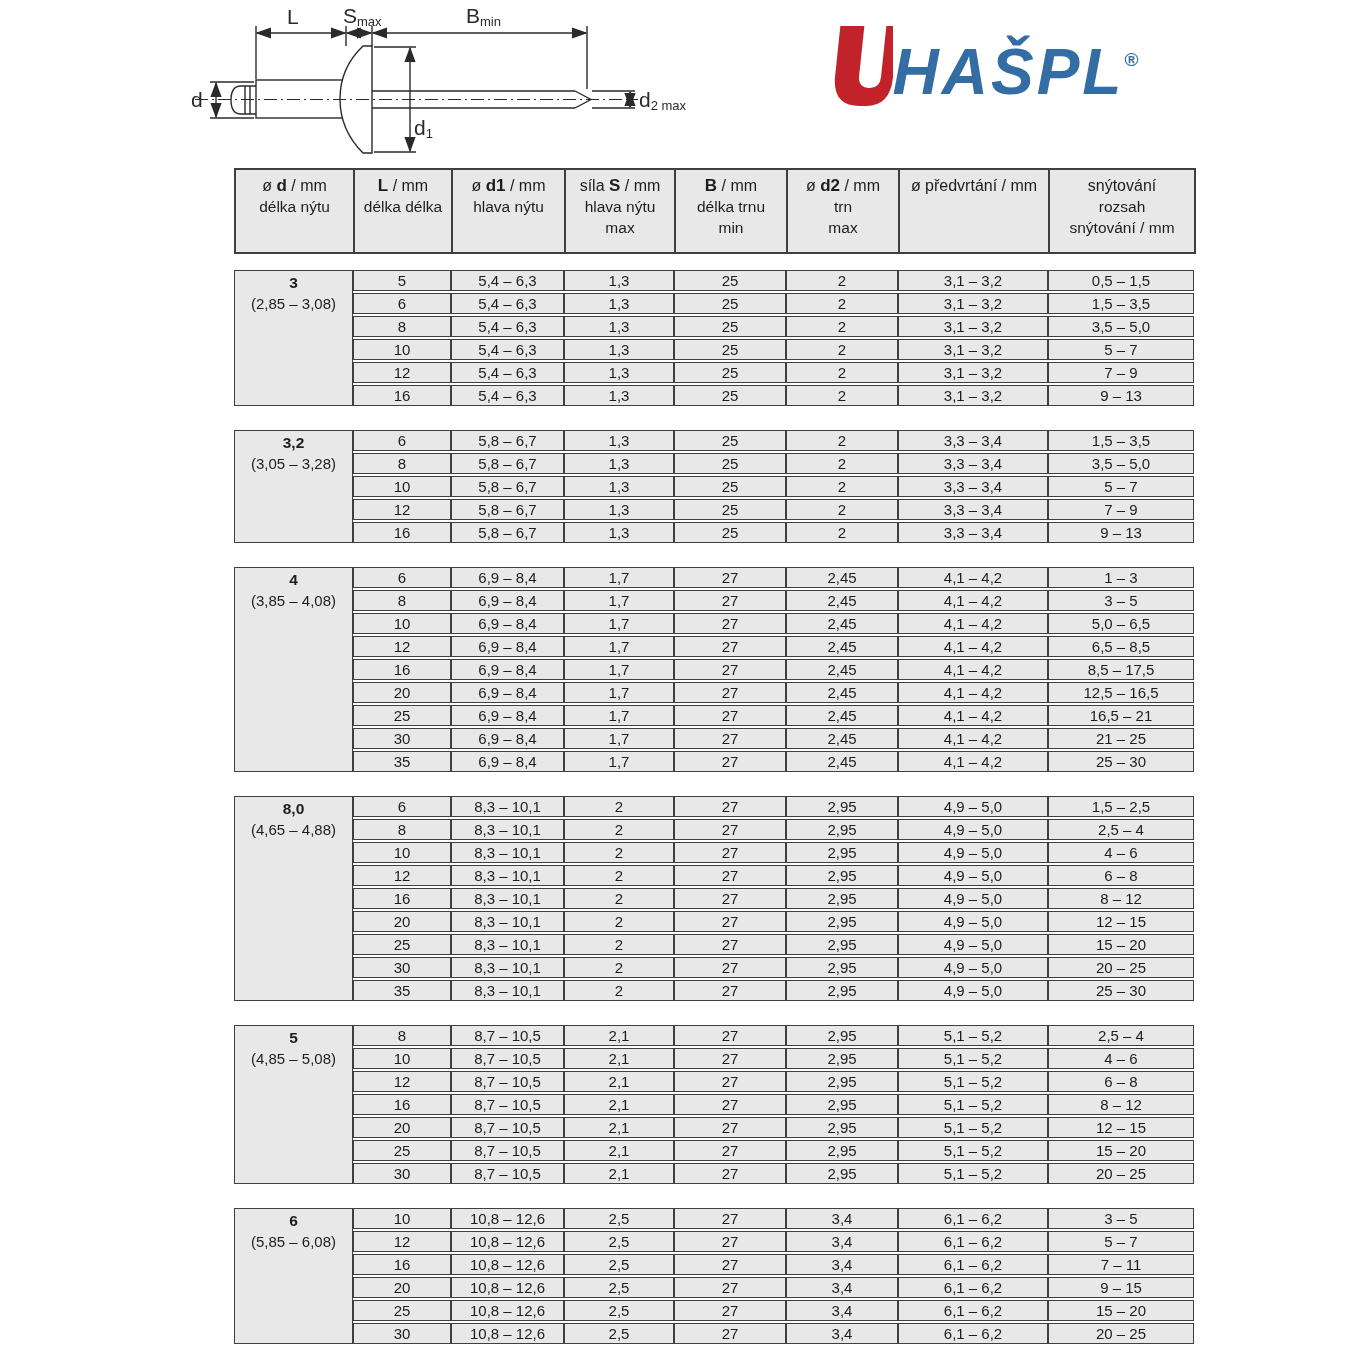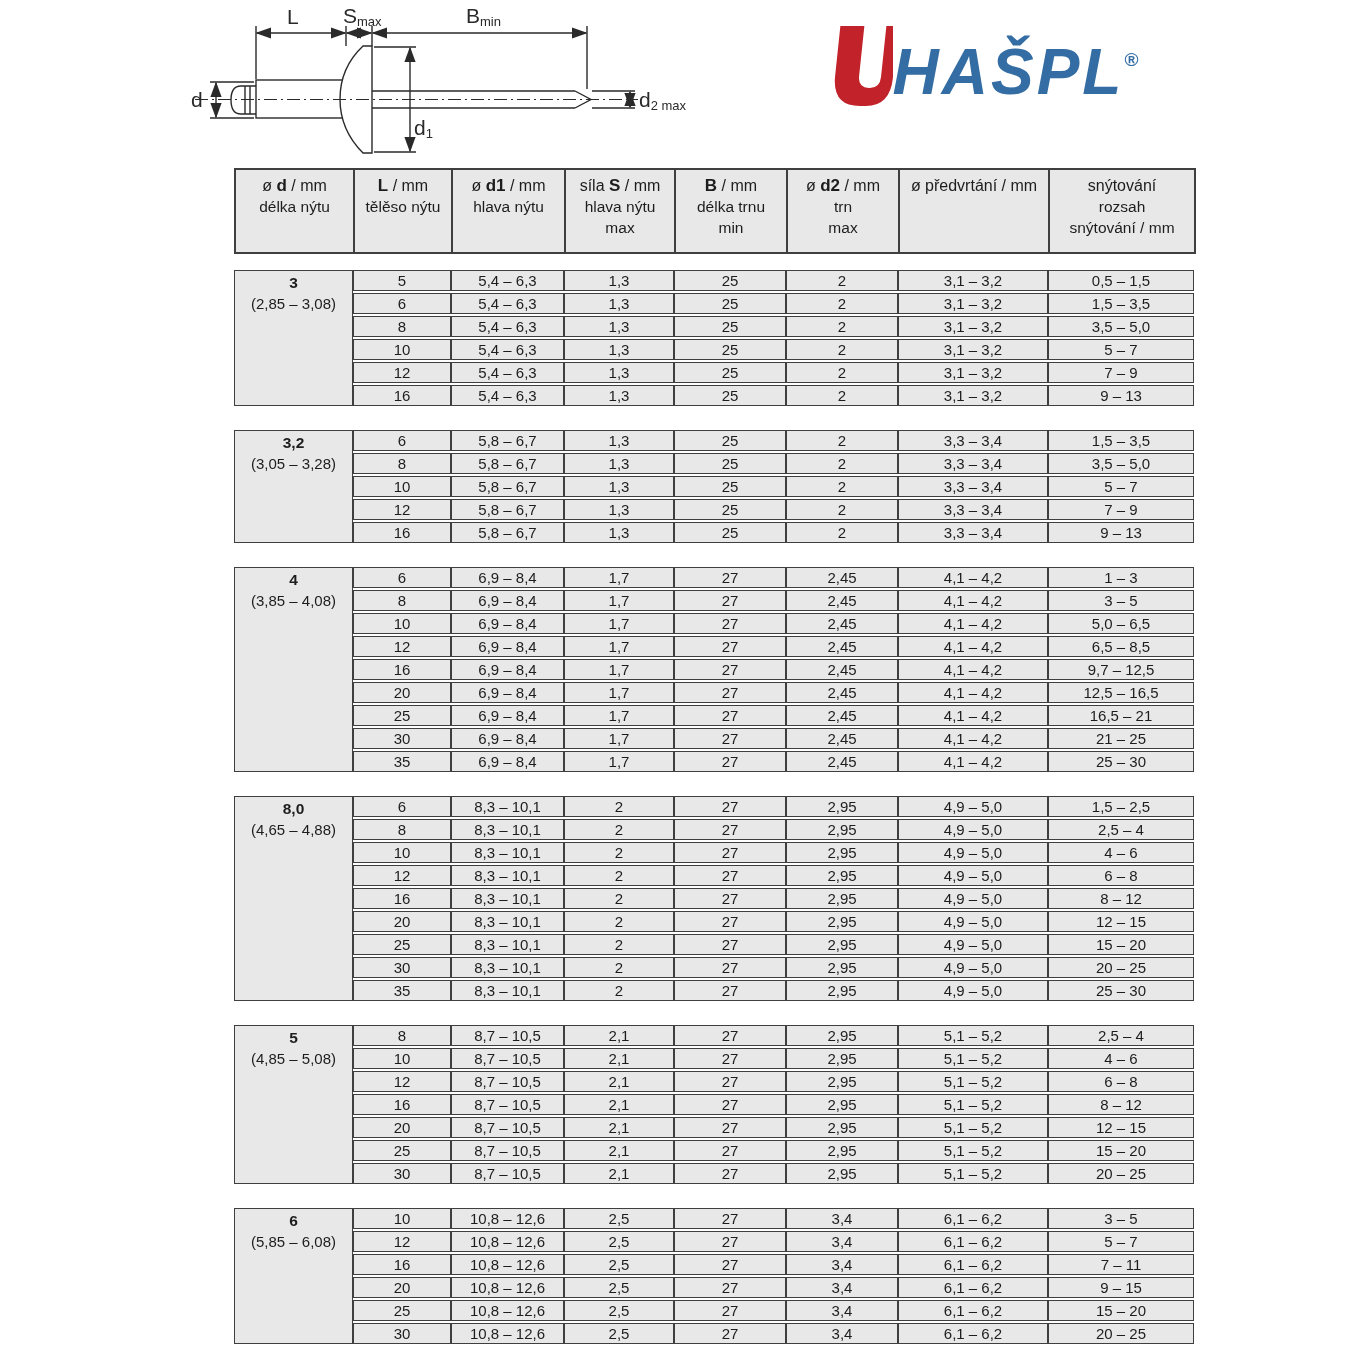--- a/index.html
+++ b/index.html
@@ -118,21 +118,21 @@
         <col style="width: 146px;">
       </colgroup>
     <tbody>
         <tr>
           <td>
             <div class="h-top">ø <b>d</b> / mm</div>
             <div class="h-line">délka nýtu</div>
           </td>
           <td>
             <div class="h-top"><b>L</b> / mm</div>
-            <div class="h-line">tělěso nýtu</div>
+            <div class="h-line">délka délka</div>
           </td>
           <td>
             <div class="h-top">ø <b>d1</b> / mm</div>
             <div class="h-line">hlava nýtu</div>
           </td>
           <td>
             <div class="h-top">síla <b>S</b> / mm</div>
             <div class="h-line">hlava nýtu</div>
             <div class="h-line">max</div>
           </td>
@@ -345,21 +345,21 @@
             <td>4,1 – 4,2</td>
             <td>6,5 – 8,5</td>
           </tr>
           <tr>
             <td>16</td>
             <td>6,9 – 8,4</td>
             <td>1,7</td>
             <td>27</td>
             <td>2,45</td>
             <td>4,1 – 4,2</td>
-            <td>9,7 – 12,5</td>
+            <td>8,5 – 17,5</td>
           </tr>
           <tr>
             <td>20</td>
             <td>6,9 – 8,4</td>
             <td>1,7</td>
             <td>27</td>
             <td>2,45</td>
             <td>4,1 – 4,2</td>
             <td>12,5 – 16,5</td>
           </tr>

